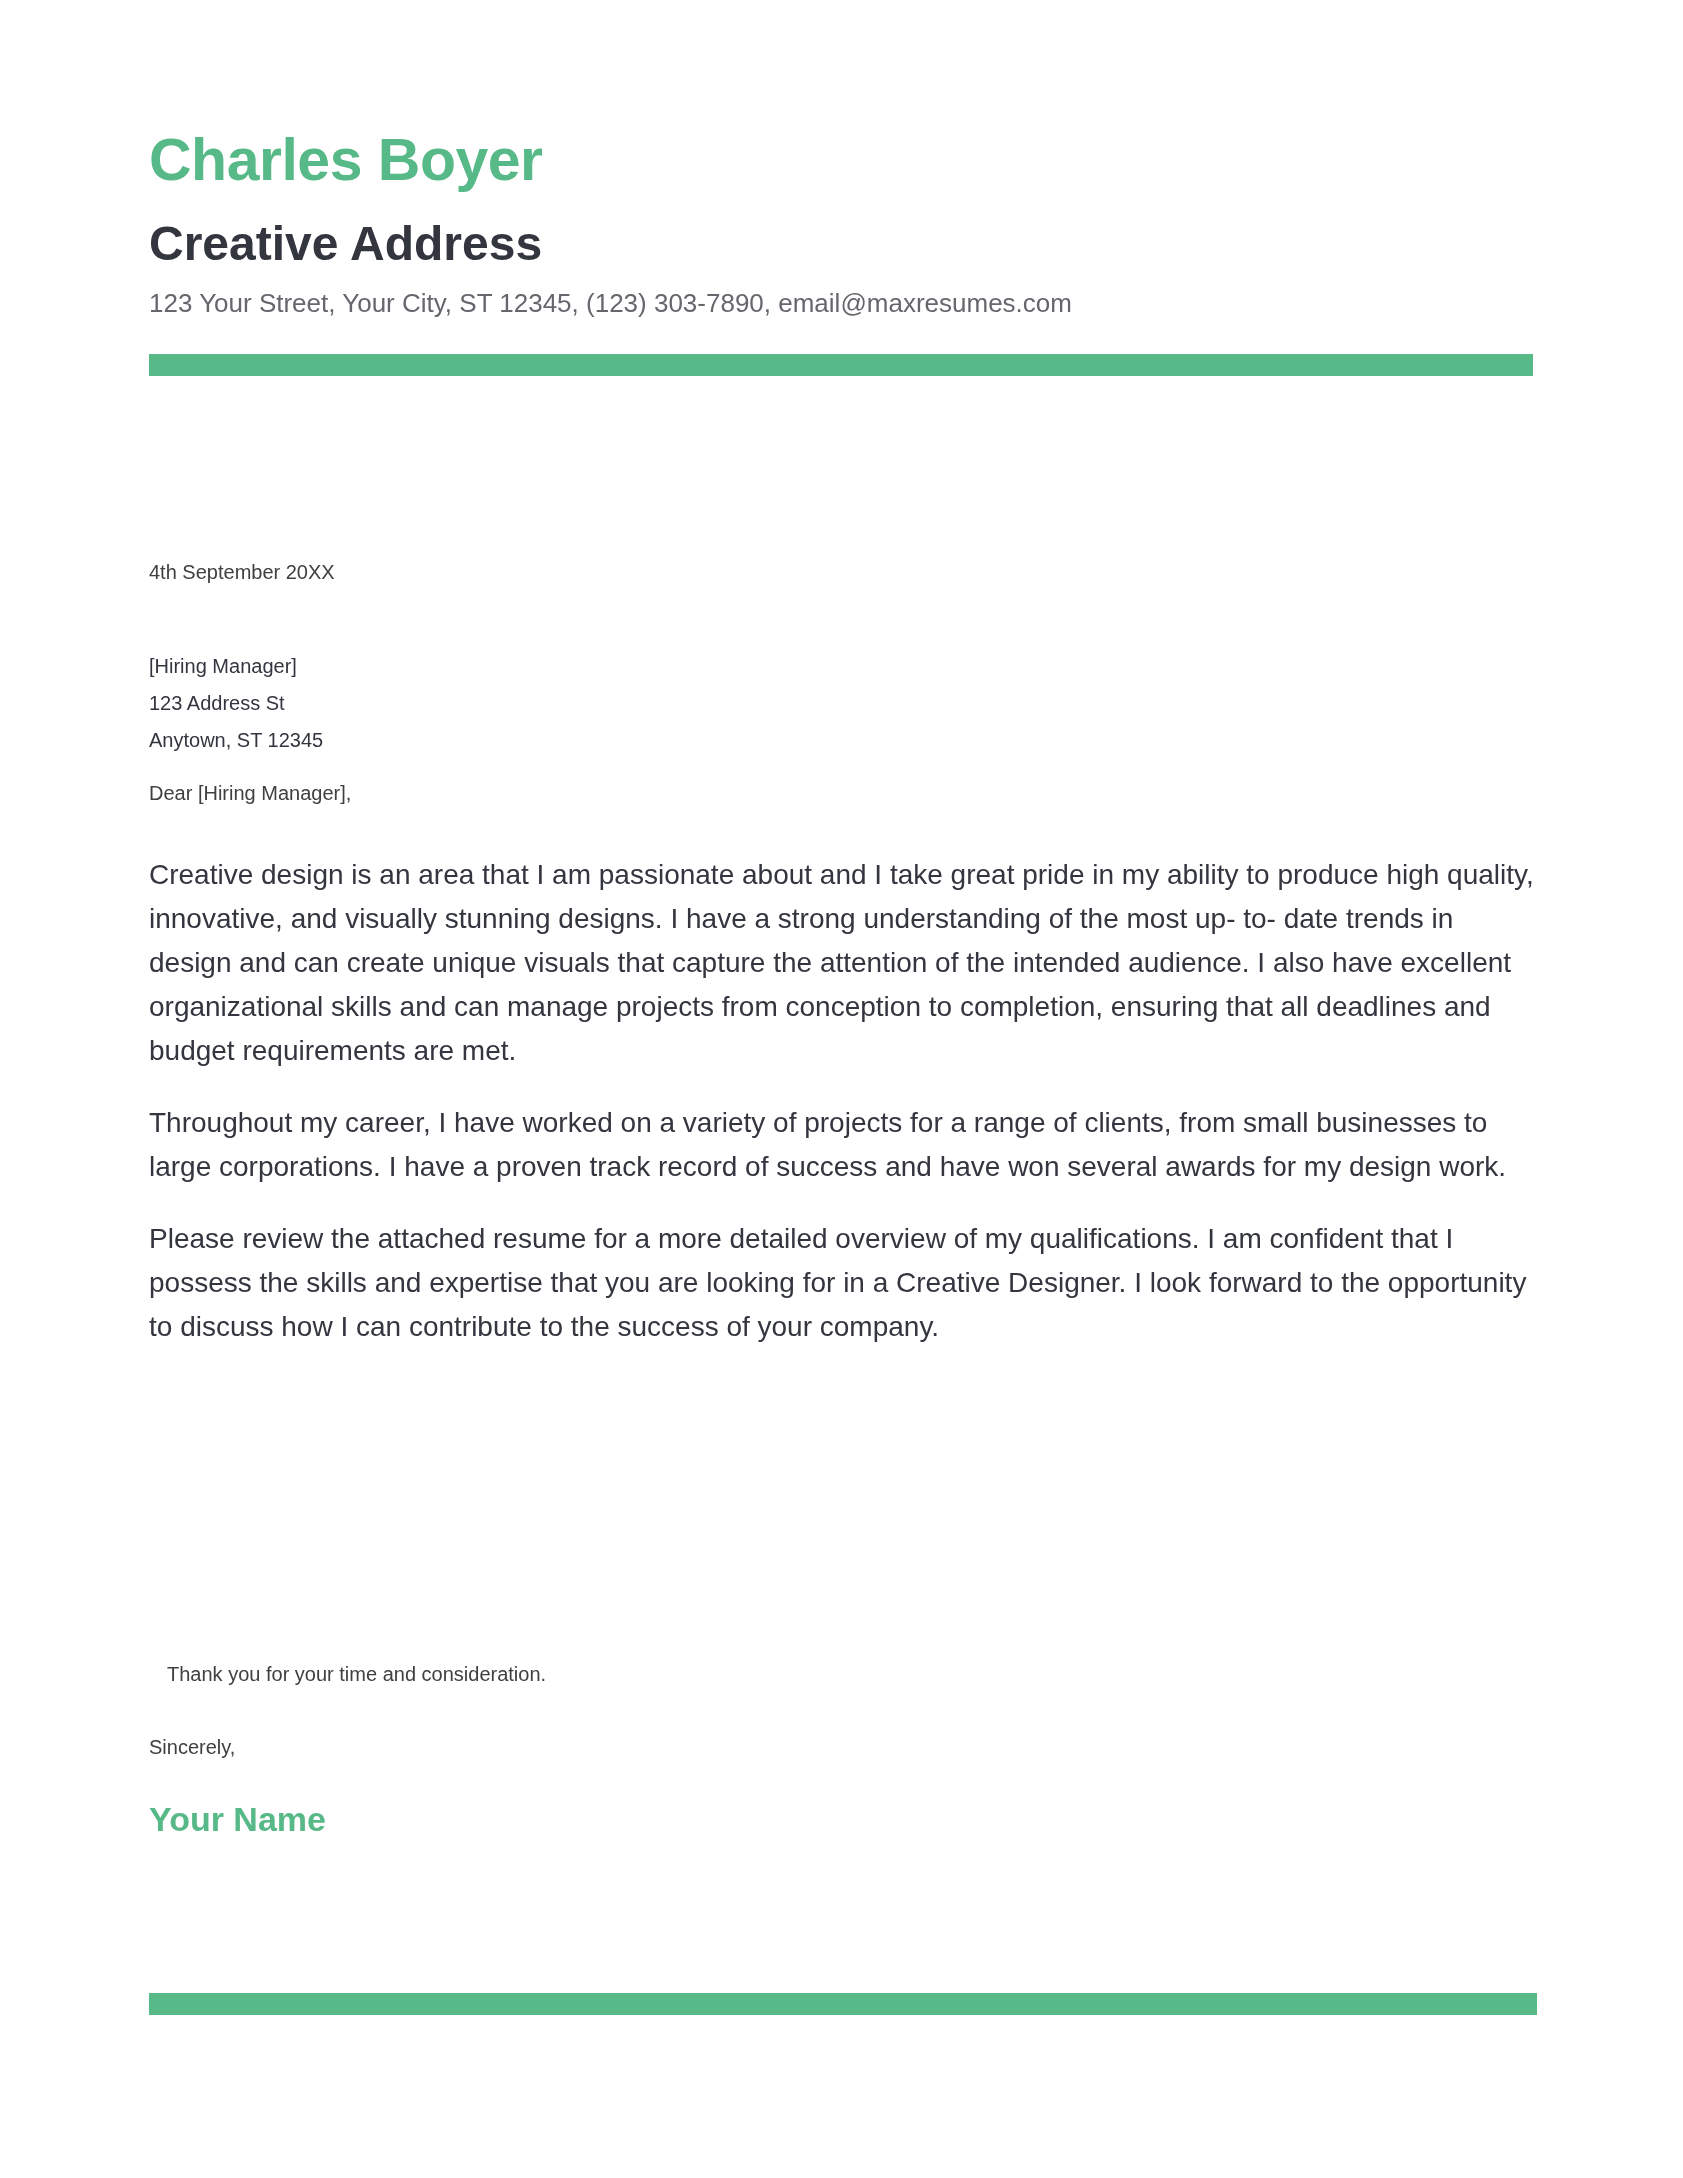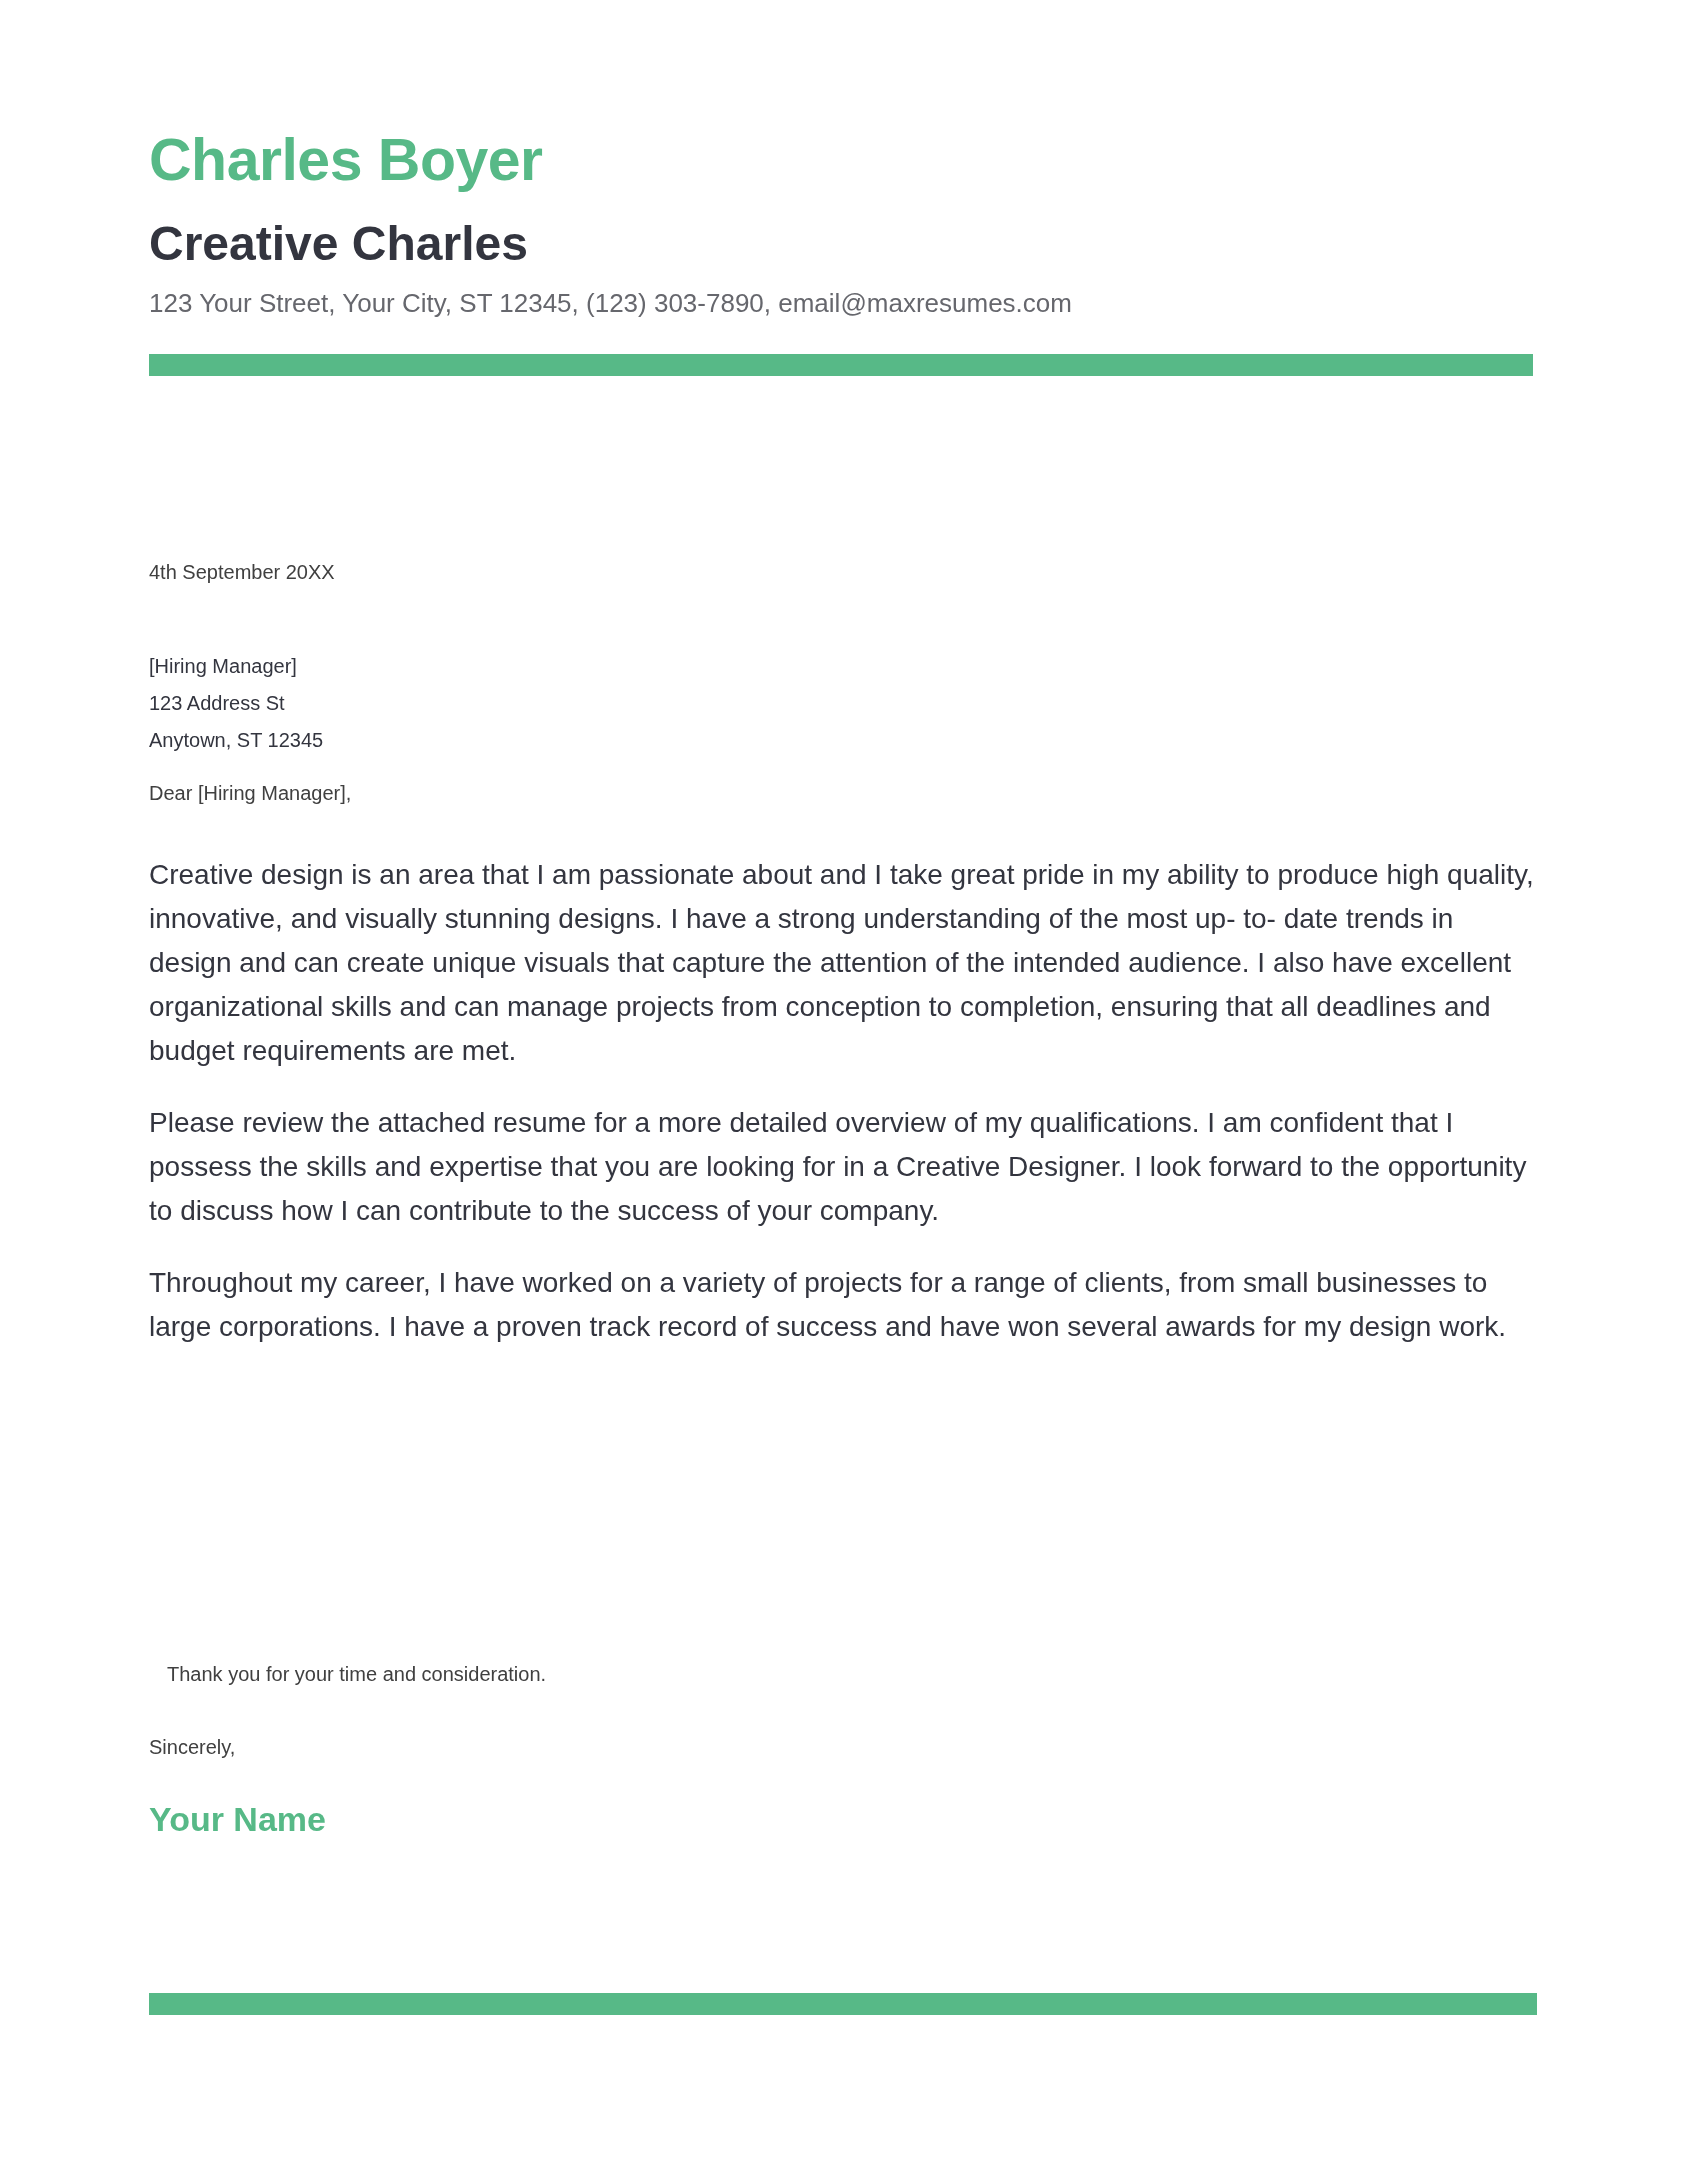--- a/index.html
+++ b/index.html
@@ -20,39 +20,39 @@
   .body { position:absolute; left:149px; width:1386px; top:853px; }
   .body p { margin:0 0 28px 0; font-size:28px; line-height:44px; color:#33353f; }
   .closing { top:1656px;margin-left:18px; }
   .signoff { top:1729px; }
   .signature { top:1798px; font-size:34px; font-weight:bold; color:#57b987; line-height:42px; }
 </style>
 </head>
 <body>
 
 <div class="abs name">Charles Boyer</div>
-<div class="abs title">Creative Charles</div>
+<div class="abs title">Creative Address</div>
 <div class="abs contact">123 Your Street, Your City, ST 12345, (123) 303-7890, email@maxresumes.com</div>
 
 <div class="bar top"></div>
 
 <div class="abs line date">4th September 20XX</div>
 
 <div class="recipient">
   <div>[Hiring Manager]</div>
   <div>123 Address St</div>
   <div>Anytown, ST 12345</div>
 </div>
 
 <div class="abs line salutation">Dear [Hiring Manager],</div>
 
 <div class="body">
   <p>Creative design is an area that I am passionate about and I take great pride in my ability to produce high quality, innovative, and visually stunning designs. I have a strong understanding of the most up- to- date trends in design and can create unique visuals that capture the attention of the intended audience. I also have excellent organizational skills and can manage projects from conception to completion, ensuring that all deadlines and budget requirements are met.</p>
+  <p>Throughout my career, I have worked on a variety of projects for a range of clients, from small businesses to large corporations. I have a proven track record of success and have won several awards for my design work.</p>
   <p>Please review the attached resume for a more detailed overview of my qualifications. I am confident that I possess the skills and expertise that you are looking for in a Creative Designer. I look forward to the opportunity to discuss how I can contribute to the success of your company.</p>
-  <p>Throughout my career, I have worked on a variety of projects for a range of clients, from small businesses to large corporations. I have a proven track record of success and have won several awards for my design work.</p>
 </div>
 
 <div class="abs line closing">Thank you for your time and consideration.</div>
 <div class="abs line signoff">Sincerely,</div>
 <div class="abs signature">Your Name</div>
 
 <div class="bar bottom"></div>
 
 
 </body></html>

